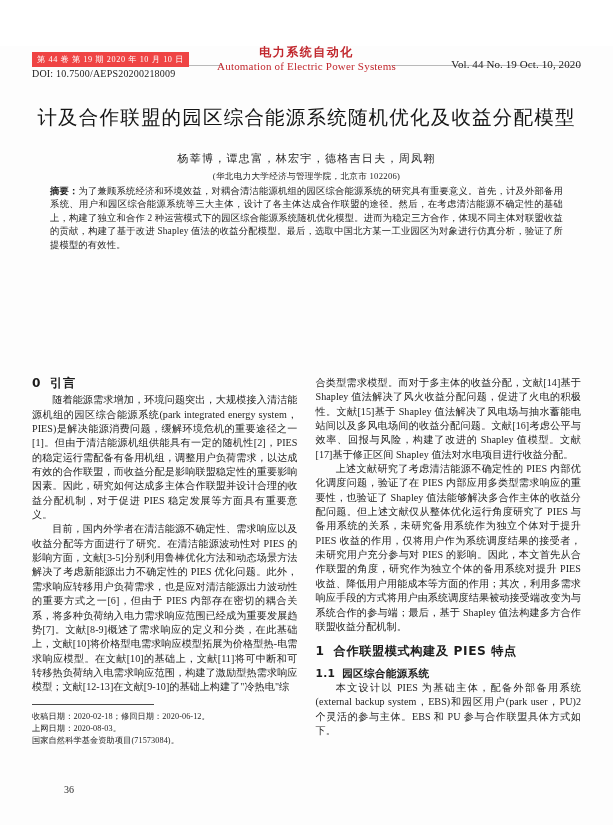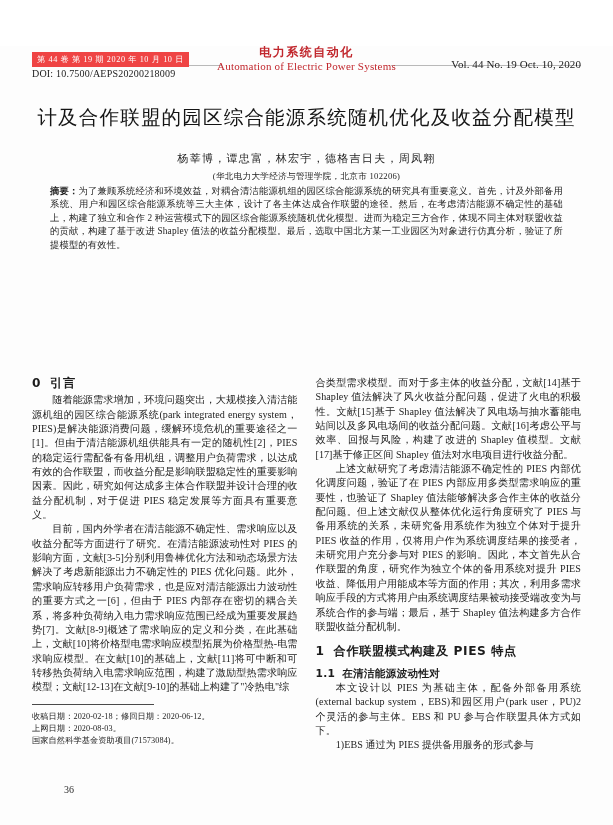--- a/index.html
+++ b/index.html
@@ -243,21 +243,20 @@
 
     <div class="col">
       <p class="noindent">合类型需求模型。而对于多主体的收益分配，文献[14]基于 Shapley 值法解决了风火收益分配问题，促进了火电的积极性。文献[15]基于 Shapley 值法解决了风电场与抽水蓄能电站间以及多风电场间的收益分配问题。文献[16]考虑公平与效率、回报与风险，构建了改进的 Shapley 值模型。文献[17]基于修正区间 Shapley 值法对水电项目进行收益分配。</p>
       <p>上述文献研究了考虑清洁能源不确定性的 PIES 内部优化调度问题，验证了在 PIES 内部应用多类型需求响应的重要性，也验证了 Shapley 值法能够解决多合作主体的收益分配问题。但上述文献仅从整体优化运行角度研究了 PIES 与备用系统的关系，未研究备用系统作为独立个体对于提升 PIES 收益的作用，仅将用户作为系统调度结果的接受者，未研究用户充分参与对 PIES 的影响。因此，本文首先从合作联盟的角度，研究作为独立个体的备用系统对提升 PIES 收益、降低用户用能成本等方面的作用；其次，利用多需求响应手段的方式将用户由系统调度结果被动接受端改变为与系统合作的参与端；最后，基于 Shapley 值法构建多方合作联盟收益分配机制。</p>
 
       <h2 class="sec spaced">
         <span class="num">1</span><span>合作联盟模式构建及 PIES 特点</span>
       </h2>
 
       <h3 class="subsec">
-        <span class="num">1.1</span><span>在清洁能源波动性对</span>
+        <span class="num">1.1</span><span>园区综合能源系统</span>
       </h3>
 
       <p>本文设计以 PIES 为基础主体，配备外部备用系统(external backup system，EBS)和园区用户(park user，PU)2 个灵活的参与主体。EBS 和 PU 参与合作联盟具体方式如下。</p>
-      <p>1)EBS 通过为 PIES 提供备用服务的形式参与</p>
     </div>
   </div>
 
 </div>
 
 </body></html>

